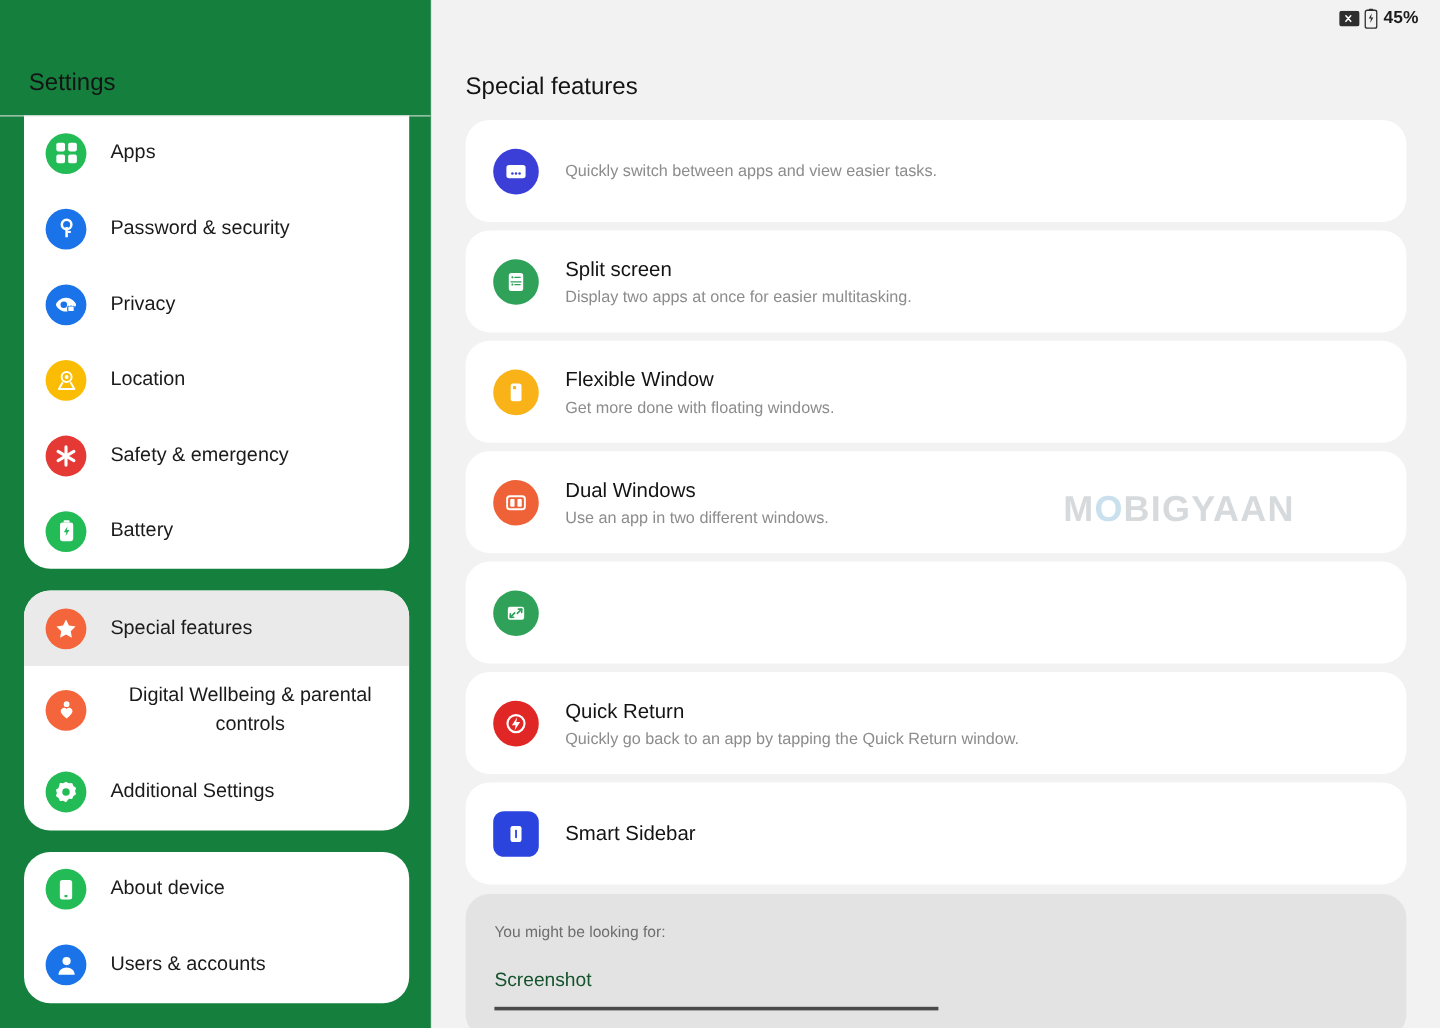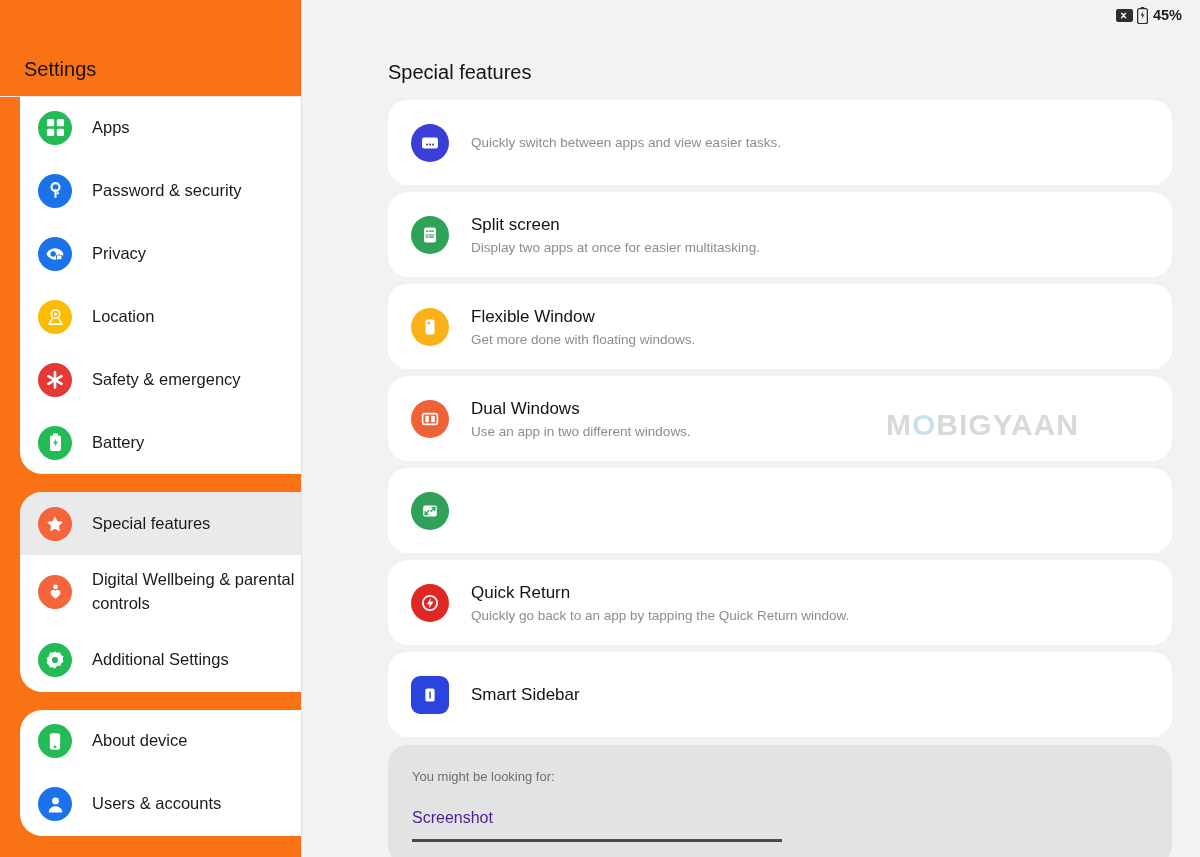--- a/index.html
+++ b/index.html
@@ -21,22 +21,22 @@
   .status-time { font-size: 15px; font-weight: 700; color: #101010; letter-spacing: .2px; }
   .gear-ic { width: 14px; height: 14px; display: block; }
   .batt-mini { width: 9px; height: 14px; display: block; }
   .status-right { display: flex; align-items: center; gap: 4px; }
   .sim-x { width: 17px; height: 13px; display: block; }
   .batt-ic { width: 11px; height: 17px; display: block; }
   .batt-pct { font-size: 14.5px; font-weight: 700; color: #1c1c1c; margin-left: 1px; }
 
   
   .sidebar {
-    position: absolute; top: 0; left: 0; width: 302px; height: 857px;
-    background: #f97316; border-right: 1px solid #e2e2e2;
+    position: absolute; top: 0; left: 0; width: 360px; height: 857px;
+    background: #15803d; border-right: 1px solid #e2e2e2;
     overflow: hidden;
   }
   .sb-title {
     position: absolute; top: 58px; left: 24px;
     font-size: 20px; color: #141414; font-weight: 400;
   }
   .sb-scroll {
     position: absolute; top: 96px; left: 0; width: 359px; bottom: 0;
     overflow: hidden;
   }
@@ -50,21 +50,21 @@
   }
   .sb-card.first { border-radius: 0 0 22px 22px; margin-top: 0; }
   .sb-item {
     display: flex; align-items: center; gap: 20px;
     padding: 13px 16px 13px 18px; min-height: 63px;
   }
   .sb-item.selected { background: #eaeaea; }
   .sb-ic { width: 34px; height: 34px; border-radius: 50%; flex: 0 0 34px;
            display: flex; align-items: center; justify-content: center; }
   .sb-ic svg { display: block; }
-  .sb-label { font-size: 16.5px; color: #1a1a1a; line-height: 1.45; }
+  .sb-label { font-size: 16.5px; color: #1a1a1a; line-height: 1.45; text-align: center; }
 
   
   .main { position: absolute; top: 0; left: 361px; width: 839px; height: 857px; }
   .main-title {
     position: absolute; top: 61px; left: 27px;
     font-size: 20px; color: #141414;
   }
   .cards { position: absolute; top: 100px; left: 27px; width: 784px; }
   .feat-card {
     background: #ffffff; border-radius: 20px;
@@ -77,21 +77,21 @@
   .feat-txt { display: flex; flex-direction: column; gap: 5px; }
   .feat-title { font-size: 17px; color: #131313; font-weight: 400; }
   .feat-desc { font-size: 13.5px; color: #8c8c8c; }
 
   
   .lookfor {
     background: #e3e3e3; border-radius: 20px;
     padding: 24px 24px 0 24px; margin-top: 8px; height: 120px;
   }
   .lookfor-label { font-size: 13px; color: #6e6e6e; }
-  .lookfor-item { font-size: 16px; color: #4c1d95; margin-top: 25px; }
+  .lookfor-item { font-size: 16px; color: #14532d; margin-top: 25px; }
   .lookfor-rule { height: 3px; background: #4a4a4a; width: 370px; margin-top: 12px; }
 
   
   .watermark {
     position: absolute; left: 525px; top: 408px;
     font-size: 30px; font-weight: 700; letter-spacing: 1px;
     color: rgba(160,168,174,0.42); pointer-events: none;
     white-space: nowrap;
   }
   .watermark .o { color: rgba(150,195,220,0.50); }

